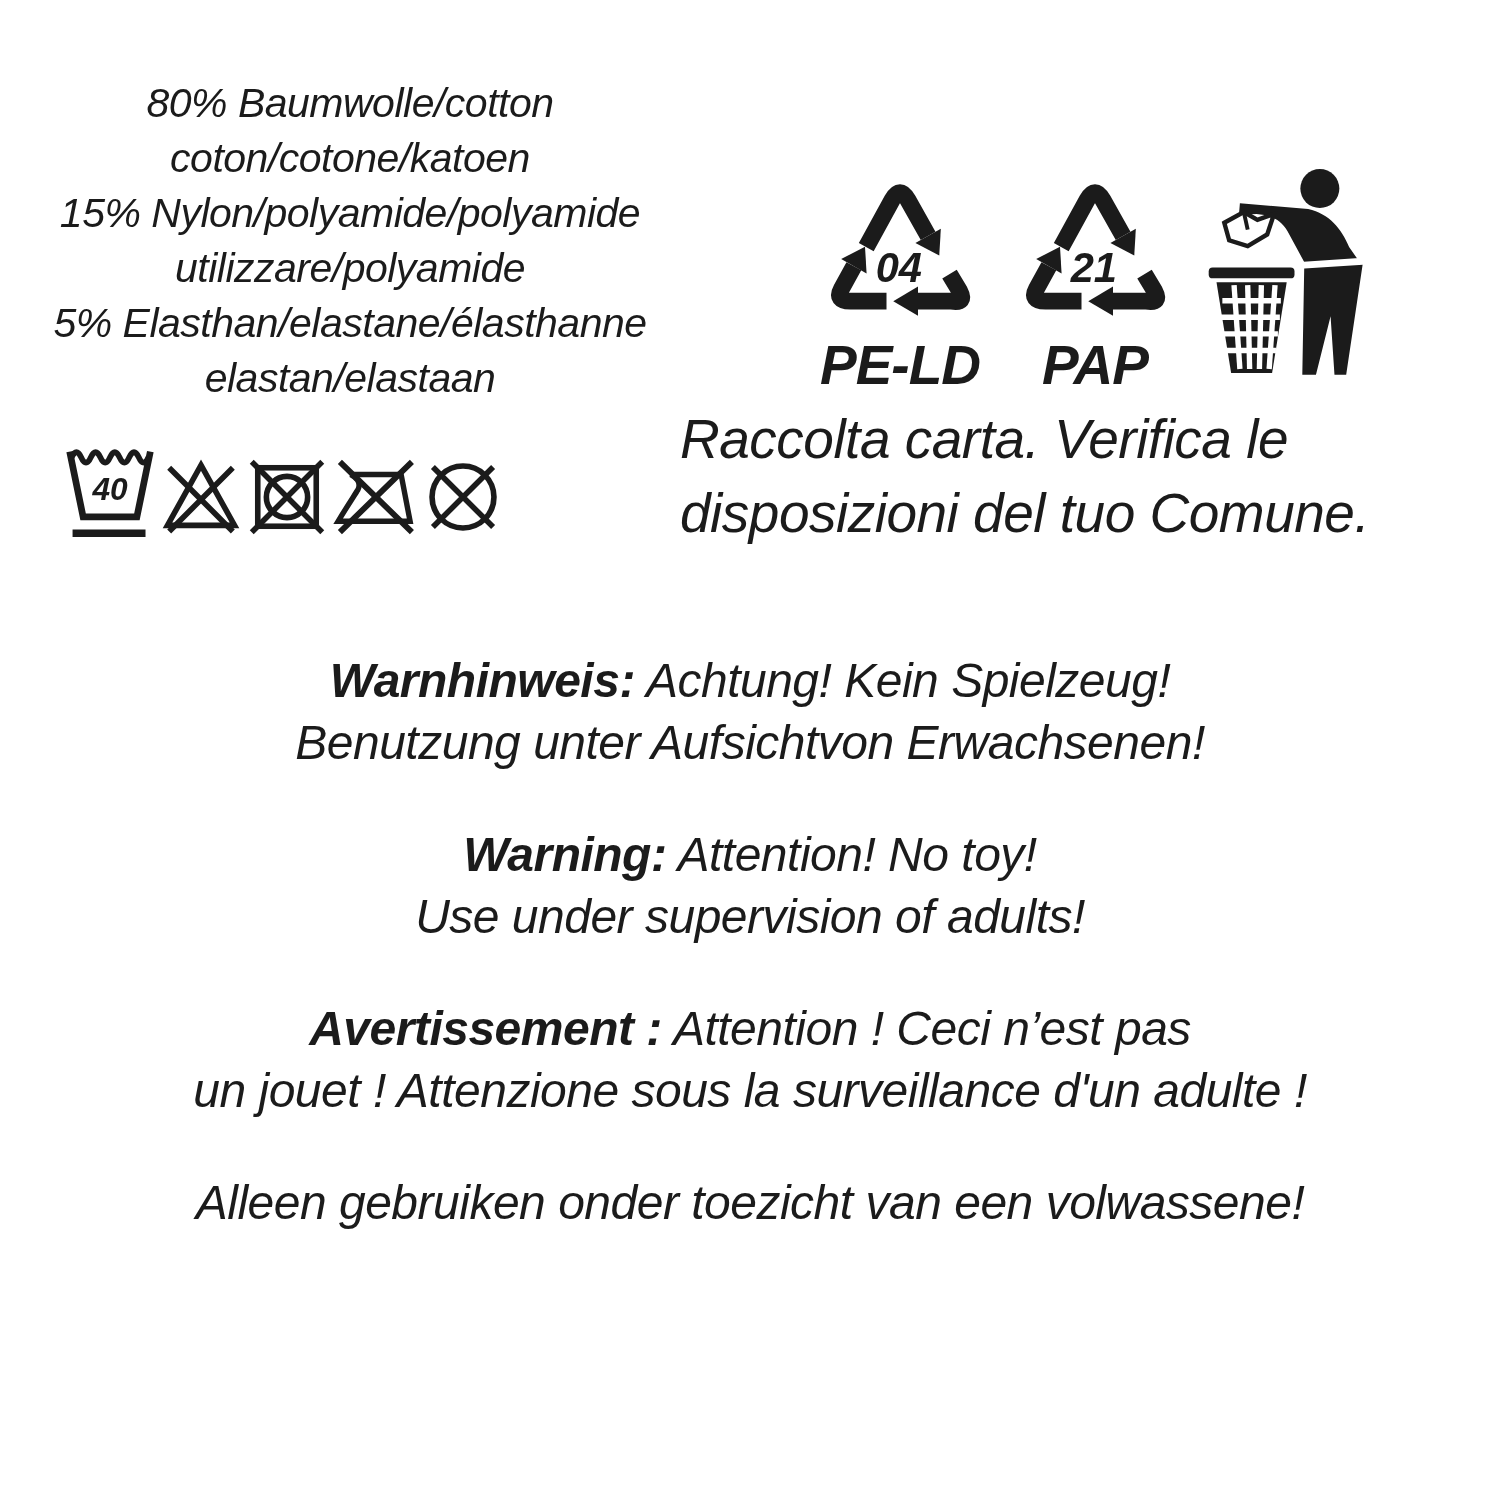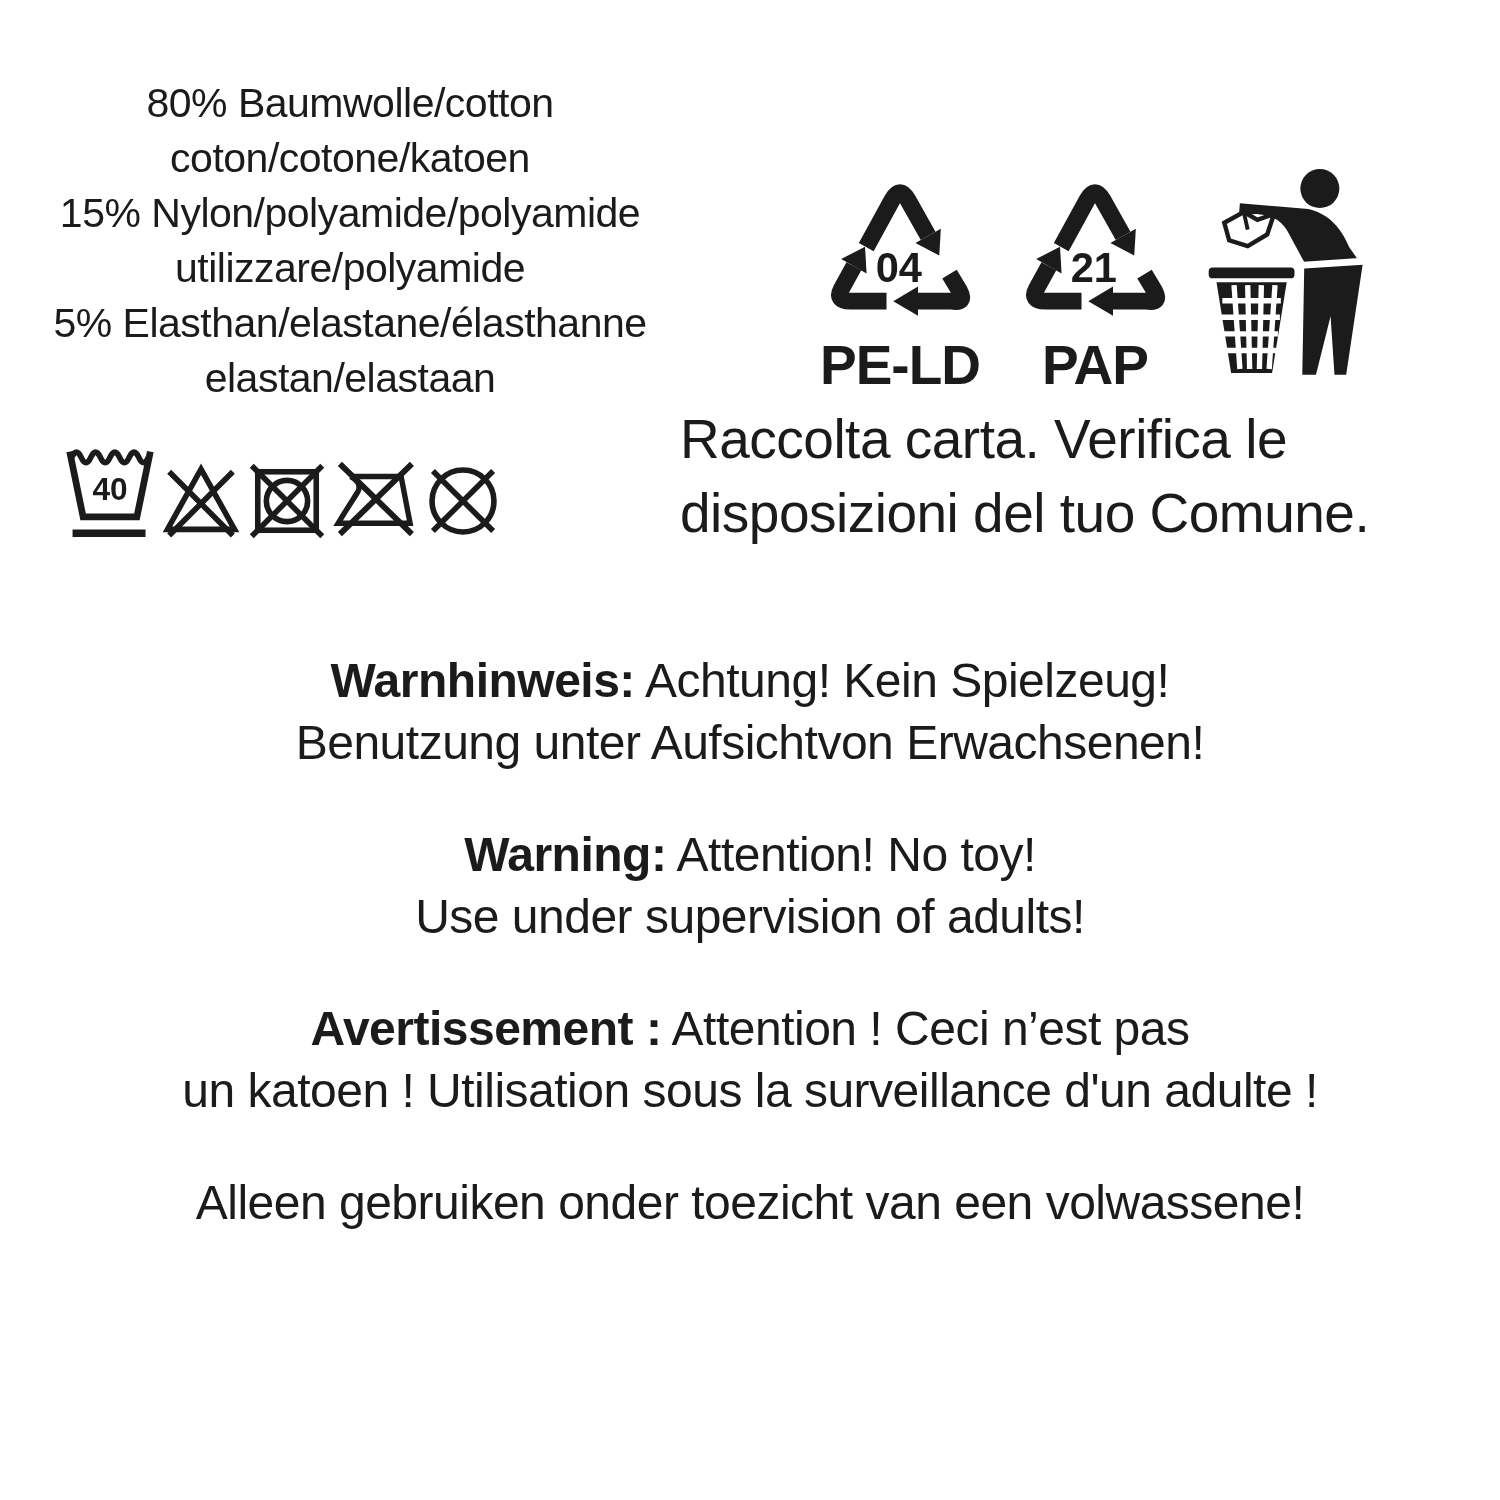--- a/index.html
+++ b/index.html
@@ -1,37 +1,37 @@
 <!DOCTYPE html>
 <html><head>
 <meta charset="utf-8">
 <style>
   html,body{margin:0;padding:0;background:#fff;}
   .page{position:relative;width:1500px;height:1500px;background:#fff;color:#1b1b1b;
-        font-family:"Liberation Sans","DejaVu Sans",sans-serif;overflow:hidden;}
+        font-family:"Liberation Sans","DejaVu Sans",sans-serif;overflow:hidden;font-style:italic;}
   svg{display:block;}
   .stroke{stroke:#1b1b1b;fill:none;stroke-linejoin:miter;}
   .fillink{fill:#1b1b1b;stroke:none;}
 
   .composition{position:absolute;left:30px;top:76px;width:640px;
                font-size:41px;line-height:55px;text-align:center;letter-spacing:-0.5px;}
 
   .sym-block{position:absolute;top:166px;width:190px;text-align:center;}
   #sym-peld{left:805px;}
   #sym-pap{left:1000px;}
   .sym-block svg.loop{width:180px;height:169px;margin:0 auto;}
   .loop-num{font-family:"Liberation Sans","DejaVu Sans",sans-serif;font-weight:700;font-size:37px;fill:#1b1b1b;}
   .sym-label{font-size:55px;font-weight:700;line-height:44px;margin-top:8px;letter-spacing:-1px;}
 
   #tidyman{position:absolute;left:1197px;top:158px;width:195px;height:225px;}
 
   .recycle-note{position:absolute;left:680px;top:402px;width:810px;text-align:left;
                 font-size:55px;line-height:74px;letter-spacing:-0.5px;}
 
-  .care-row{position:absolute;left:62px;top:438px;display:flex;align-items:flex-end;}
+  .care-row{position:absolute;left:62px;top:438px;display:flex;align-items:center;}
   .care-row .sub{margin-top:12px;}
   .wash-num{font-family:"Liberation Sans","DejaVu Sans",sans-serif;font-weight:700;font-size:33px;fill:#1b1b1b;}
 
   .warnings{position:absolute;left:0;top:650px;width:1500px;text-align:center;
             font-size:48px;line-height:62px;letter-spacing:-0.5px;}
   .warn-block{margin-bottom:50px;height:124px;}
   .wlabel{font-weight:700;}
 </style>
 </head>
 <body>
@@ -132,20 +132,20 @@
       <div>Benutzung unter Aufsichtvon Erwachsenen!</div>
     </div>
     <div class="warn-block">
       <div><span class="wlabel">Warning:</span>
            <span>Attention! No toy!</span></div>
       <div>Use under supervision of adults!</div>
     </div>
     <div class="warn-block">
       <div><span class="wlabel">Avertissement :</span>
            <span>Attention ! Ceci n’est pas</span></div>
-      <div>un katoen ! Utilisation sous la surveillance d'un adulte !</div>
+      <div>un jouet ! Attenzione sous la surveillance d'un adulte !</div>
     </div>
     <div class="warn-block">
       <div>Alleen gebruiken onder toezicht van een volwassene!</div>
     </div>
   </div>
 
 </div>
 
 </body></html>

